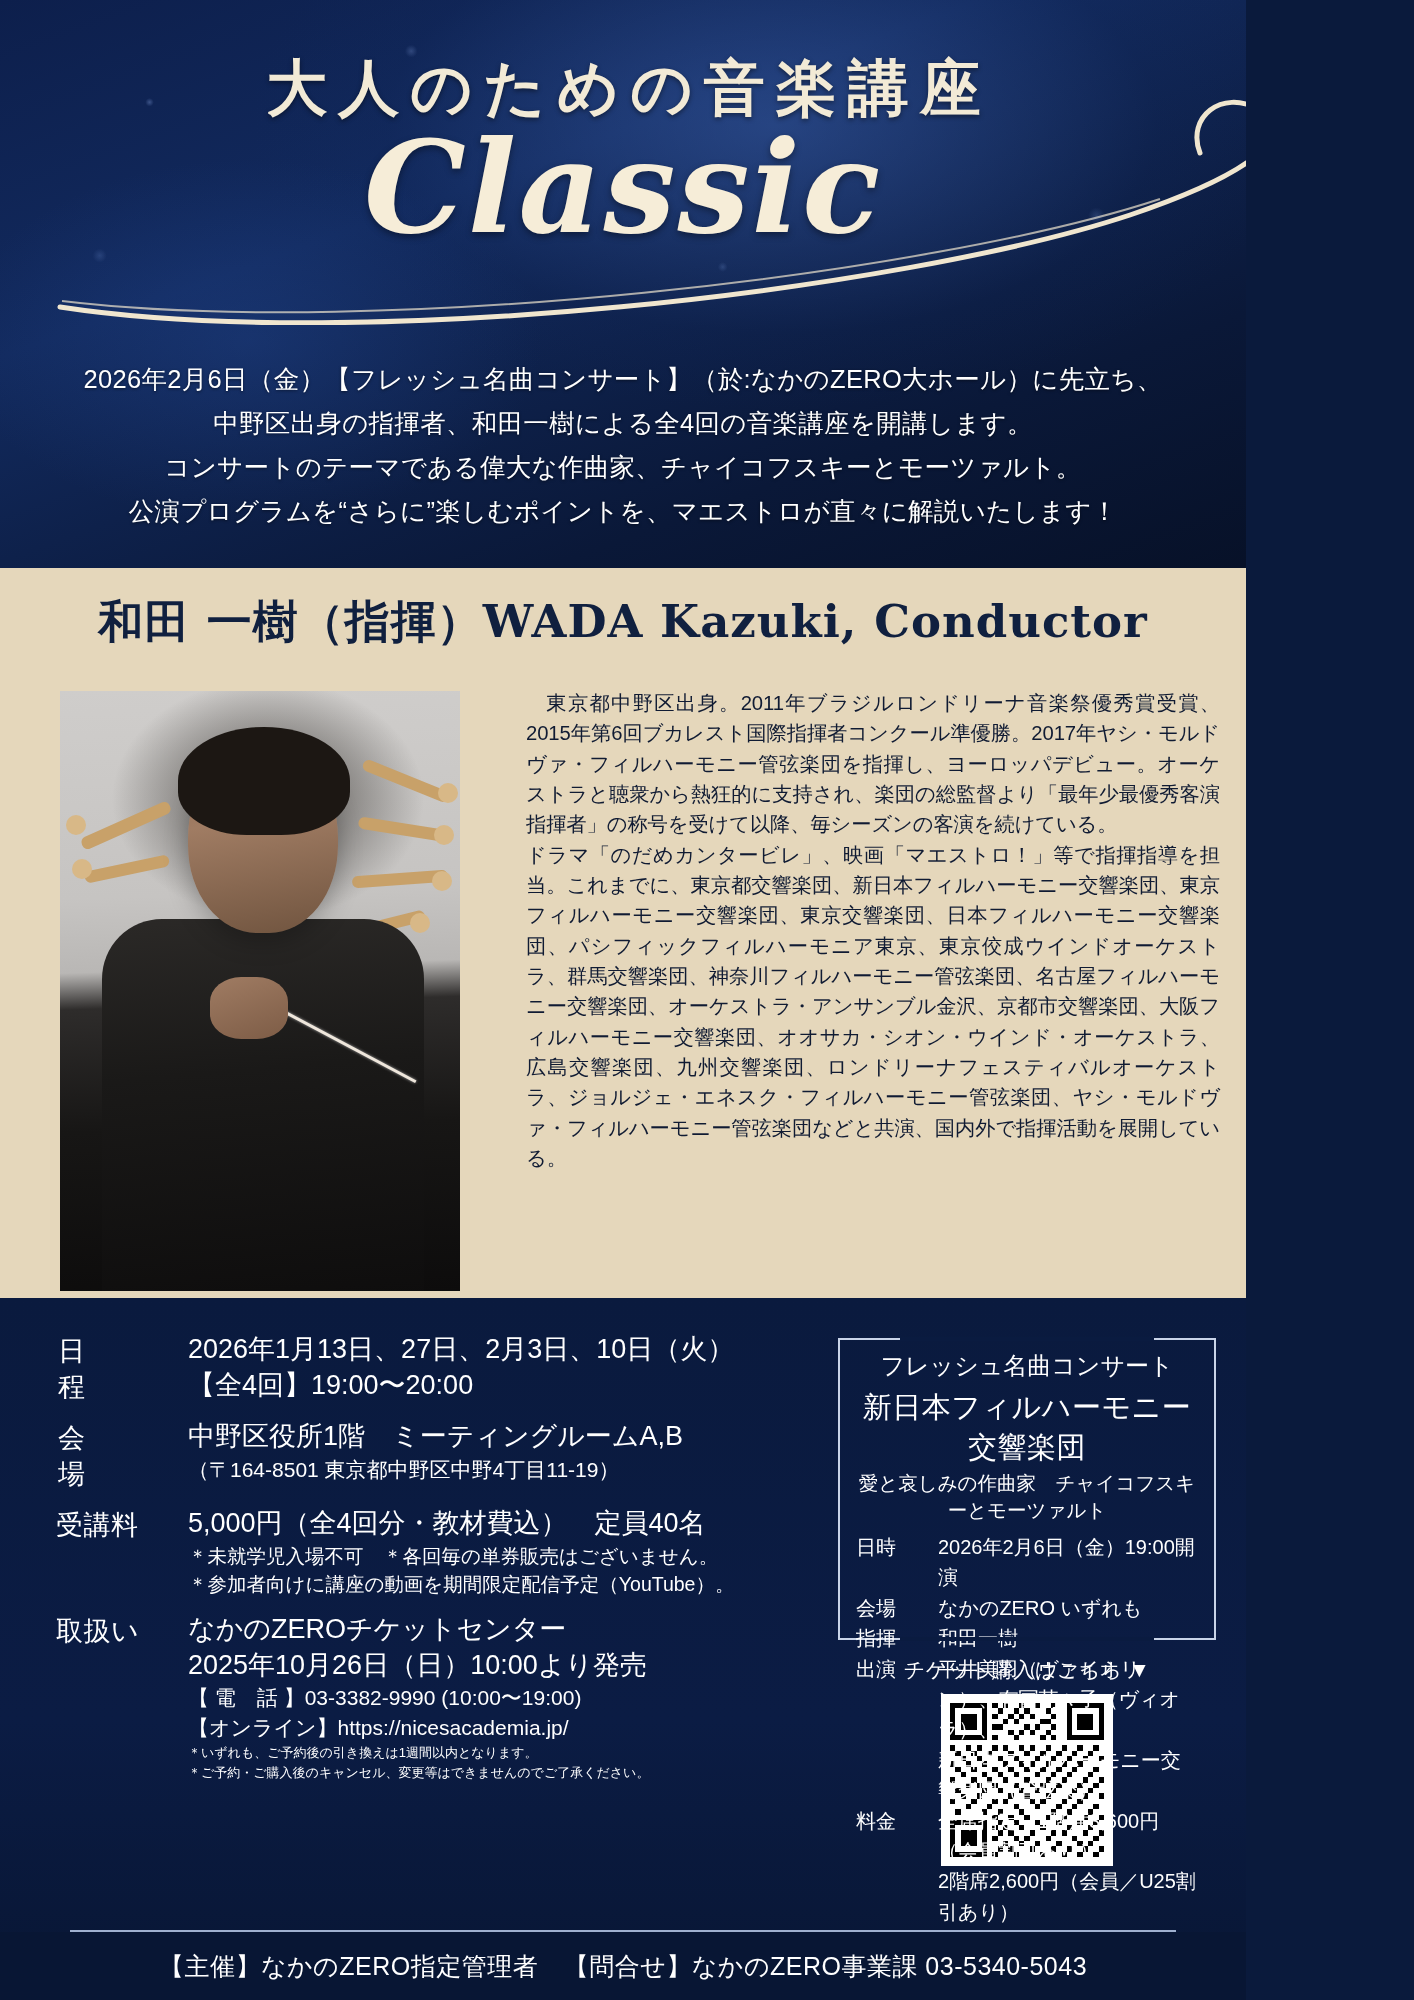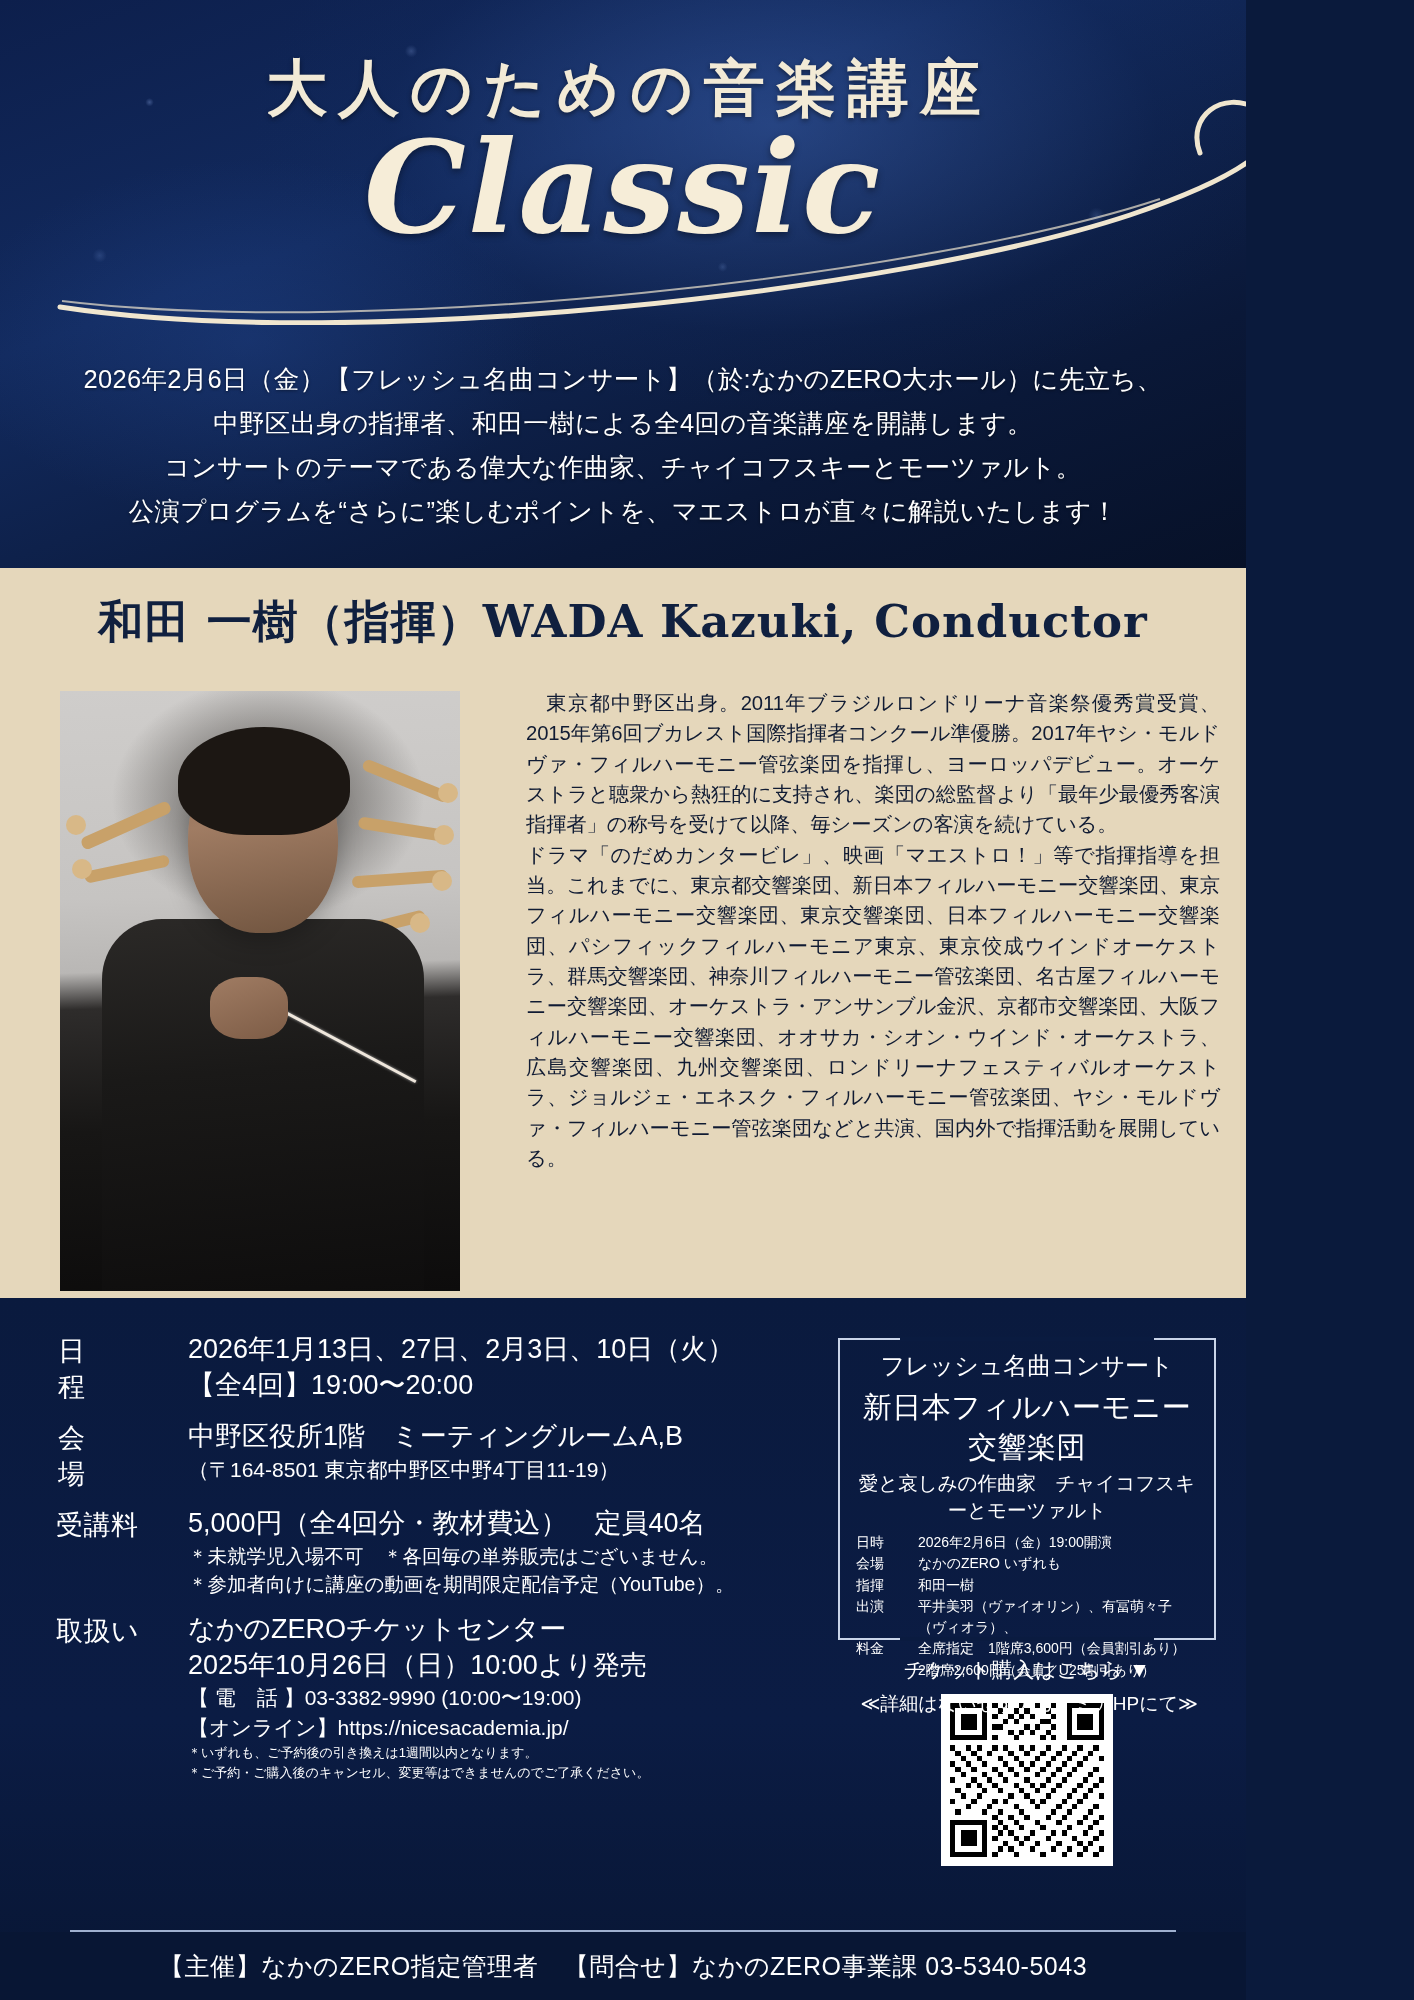--- a/index.html
+++ b/index.html
@@ -236,21 +236,21 @@
     left: 60px; right: 60px;
     height: 4px;
     background: #0a1b40;
   }
   .bracket-mask-t { top: -3px; }
   .bracket-mask-b { bottom: -3px; }
   .concert-head { text-align: center; }
   .ch1 { font-size: 24px; margin-bottom: 6px; }
   .ch2 { font-size: 29px; margin-bottom: 2px; letter-spacing: 0.5px; }
   .ch3 { font-size: 19.5px; margin-bottom: 8px; }
-  .crow { display: flex; font-size: 14px; line-height: 1.52; }
+  .crow { display: flex; font-size: 20px; line-height: 1.52; gap: 20px; }
   .crow .cl { flex: 0 0 62px; }
   .crow .cv { flex: 1; }
   .detail-link { text-align: right; font-size: 19px; margin-top: 10px; }
 
   .ticket-cta {
     text-align: center;
     font-size: 21px;
     margin-top: 16px;
     letter-spacing: 0.5px;
   }
@@ -395,20 +395,24 @@
             <div class="cl">会場</div>
             <div class="cv">なかのZERO いずれも</div>
           </div>
           <div class="crow">
             <div class="cl">指揮</div>
             <div class="cv">和田一樹</div>
           </div>
           <div class="crow">
             <div class="cl">出演</div>
             <div class="cv">平井美羽（ヴァイオリン）、有冨萌々子（ヴィオラ）、</div>
+          </div>
+          <div class="crow">
+            <div class="cl"></div>
+            <div class="cv">新日本フィルハーモニー交響楽団（管弦楽）</div>
           </div>
           <div class="crow">
             <div class="cl">料金</div>
             <div class="cv">全席指定　1階席3,600円（会員割引あり）</div>
           </div>
           <div class="crow">
             <div class="cl"></div>
             <div class="cv">2階席2,600円（会員／U25割引あり）</div>
           </div>
           <div class="detail-link">≪詳細はないせすアカデミアHPにて≫</div>

